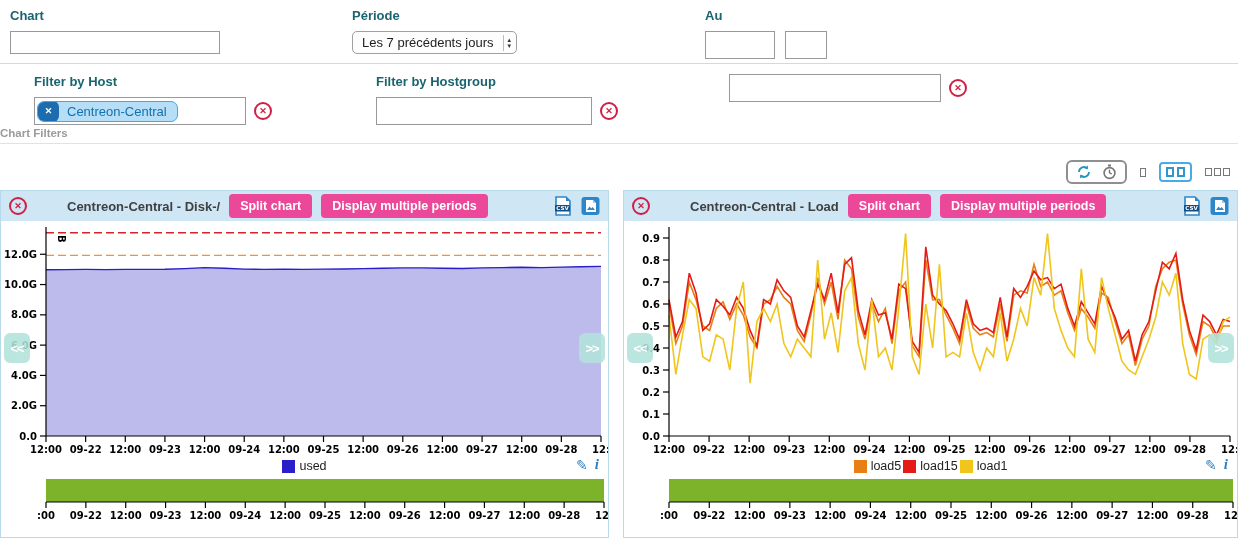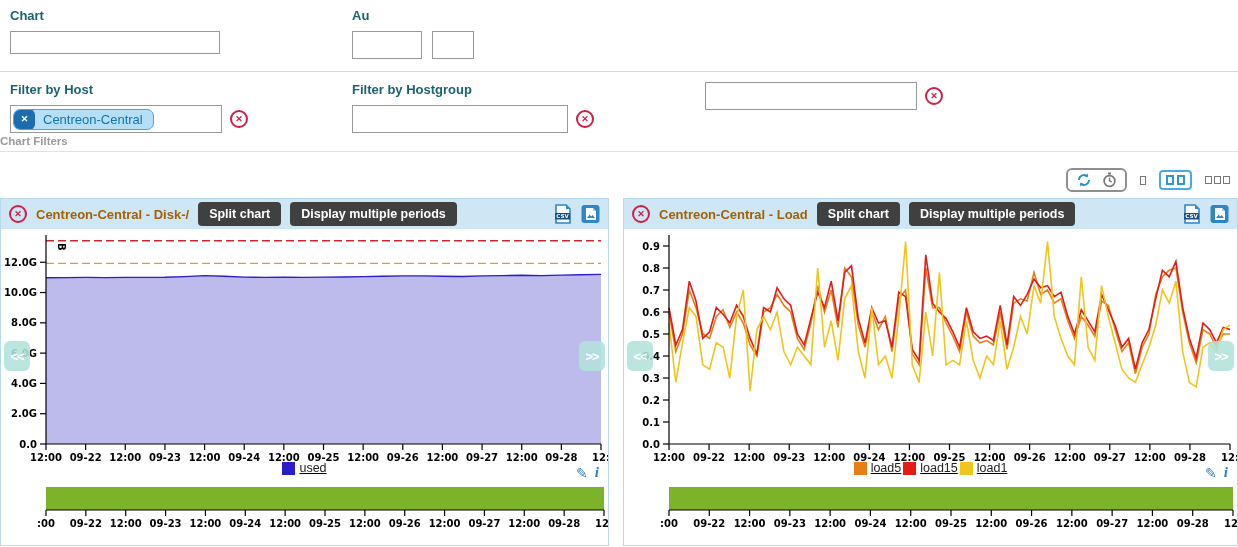--- a/index.html
+++ b/index.html
@@ -1,22 +1,22 @@
 <!DOCTYPE html>
 <html><head>
 <meta charset="utf-8">
 <style>
   * { margin:0; padding:0; box-sizing:border-box; }
   body { background:#fff; font-family:"Liberation Sans", sans-serif; width:1238px; height:547px; overflow:hidden; }
 
   
   .filters { background:#fff; border-bottom:1px solid #e2e2e2; padding-top:8px; }
   .frow { display:flex; padding:0 10px; }
-  .frow1 { padding-bottom:12px; border-bottom:1px solid #d8d8d8; }
-  .frow2 { padding-top:10px; padding-bottom:2px; }
+  .frow1 { padding-bottom:4px; border-bottom:1px solid #d8d8d8; }
+  .frow2 { padding-top:10px; padding-bottom:2px;margin-left:24px; }
   .fcol1 { width:342px; } .fcol2 { width:353px; } .fcol3 { width:338px; } .fcol4 { flex:1; }
   .flabel { color:#1a6470; font-weight:bold; font-size:13px; margin-bottom:8px; }
   .tinput { border:1px solid #999; background:#fff; height:23px; width:210px; font-size:12px; padding:0 5px; outline:none; }
   .hinput { border:1px solid #999; background:#fff; height:28px; width:212px; display:flex; align-items:center; padding:2px; }
   .dinput { border:1px solid #999; background:#fff; height:28px; width:70px; display:inline-block; margin-right:6px; }
   .dinput.small { width:42px; }
   .fgroup { display:flex; align-items:center; gap:8px; }
   .fakeselect { display:inline-flex; align-items:center; border:1px solid #a0a0a0; border-radius:5px; background:#fdfdfd; height:23px; padding:0 4px 0 9px; font-size:13px; color:#222; cursor:pointer; }
   .selarrows { display:inline-flex; flex-direction:column; line-height:6px; font-size:7px; color:#333; margin-left:9px; border-left:1px solid #bbb; padding:2px 1px 2px 4px; }
   .clearicon { width:18px; height:18px; border:2px solid #d11f44; border-radius:50%; color:#d11f44; font-size:9px; font-weight:bold; text-align:center; line-height:14px; cursor:pointer; flex:0 0 auto; }
@@ -36,44 +36,54 @@
   .two-col-btn .sq { width:8px; height:10px; border:2px solid #2f96d2; }
   .three-col { display:inline-flex; gap:2px; }
   .three-col .sq { width:7px; height:8px; }
 
   
   .charts { display:flex; gap:14px; }
   .panel { border:1px solid #b7d9ed; background:#fff; height:348px; }
   .panel-left { width:609px; }
   .panel-right { width:615px; }
   .phead { height:30px; background:#cfe6f5; display:flex; align-items:center; padding:0 8px; gap:9px; }
-  .ptitle { color:#a16207; font-weight:bold; font-size:13px; white-space:nowrap; }
-  .pbtn { background:#404040; color:#fff; font-weight:bold; font-size:12.5px; border:none; border-radius:4px; padding:5px 11px; cursor:pointer; white-space:nowrap; }
+  .ptitle { color:#404040; font-weight:bold; font-size:13px; white-space:nowrap;margin-left:31px; }
+  .pbtn { background:#ec4899; color:#fff; font-weight:bold; font-size:12.5px; border:none; border-radius:4px; padding:5px 11px; cursor:pointer; white-space:nowrap; }
   .phead-spacer { flex:1; }
   .picon { cursor:pointer; display:flex; }
   .chart-wrap { position:relative; }
   .navbtn { position:absolute; width:26px; height:30px; background:rgba(178,226,219,0.88); border-radius:6px; color:#fff; font-weight:bold; font-size:13px; letter-spacing:-1px; display:flex; align-items:center; justify-content:center; cursor:pointer; top:112px; }
   .navbtn.prev { left:3px; } .navbtn.next { right:3px; }
-  .legendrow { position:relative; height:26px; display:flex; align-items:flex-start; justify-content:center; gap:20px;text-decoration:underline; }
+  .legendrow { position:relative; height:26px; display:flex; align-items:center; justify-content:center; gap:20px; }
   .legend-item { display:flex; align-items:center; gap:4px; font-size:12.5px; color:#222; }
   .legend-sq { width:13px; height:13px; display:inline-block; }
   .legend-icons { position:absolute; right:9px; top:3px; display:flex; gap:7px; align-items:center; }
   .pencil { color:#2d7fc1; font-size:14px; transform:rotate(0deg); cursor:pointer; }
   .infoi { color:#2d7fc1; font-family:"Liberation Serif", serif; font-style:italic; font-weight:bold; font-size:15px; cursor:pointer; }
   svg { display:block; }
   svg text { font-family:"DejaVu Sans", sans-serif; }
 </style>
 </head>
 <body>
 
 <div class="filters">
   <div class="frow frow1">
     <div class="fcol1">
       <div class="flabel">Chart</div>
       <input class="tinput" value="" style="">
+    </div>
+    <div class="fcol2">
+      <div class="flabel">Période</div>
+      <div class="fakeselect">
+        <span>Les 7 précédents jours</span>
+        <span class="selarrows">
+            <span>▴</span>
+            <span>▾</span>
+          </span>
+      </div>
     </div>
     <div class="fcol4">
       <div class="flabel">Au</div>
       <input class="dinput" value="" style="">
       <input class="dinput small" value="" style="">
     </div>
   </div>
   <div class="frow frow2">
     <div class="fcol1">
       <div class="flabel">Filter by Host</div>

